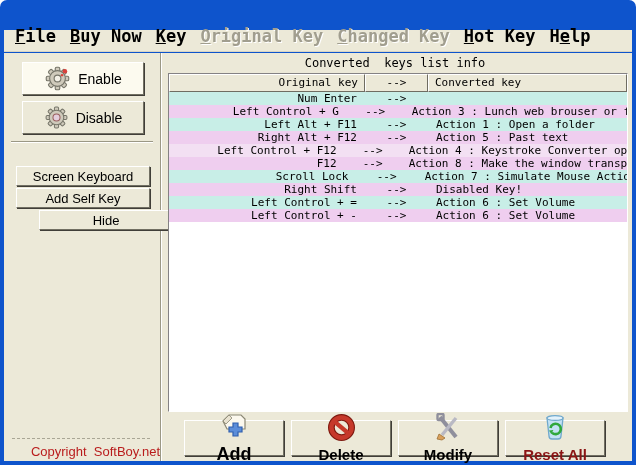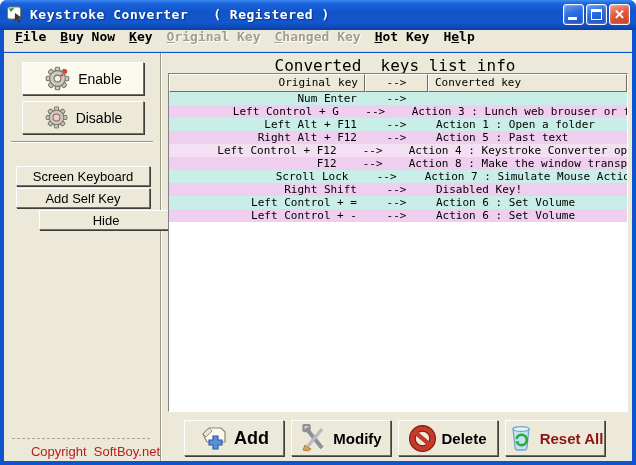--- a/index.html
+++ b/index.html
@@ -38,21 +38,21 @@
   .glyph-close { position:absolute; inset:0; color:#fff; font-weight:bold; font-size:13px; line-height:19px; text-align:center; font-family:"Liberation Sans",sans-serif; }
 
   
   .menubar {
     position:absolute; top:30px; left:4px; right:4px; height:22px;
     background:#ECE9D8; display:flex; align-items:center; padding-left:4px;
     border-bottom:1px solid #D9D5C3;
   }
   .menu-item {
     font-family:"DejaVu Sans Mono", monospace; font-weight:bold;
-    font-size:13px; color:#000; padding:2px 7px 11px 7px; white-space:pre;
+    font-size:17px; color:#000; padding:2px 7px 11px 7px; white-space:pre;
     cursor:default;
   }
   .menu-item .mn { text-decoration:underline; }
   .menu-item.disabled { color:#A19E8F; text-shadow:1px 1px 0 #FFFFFF; }
 
   
   .client { position:absolute; top:53px; left:4px; right:4px; bottom:4px; background:#ECE9D8; }
 
   
   .sidebar {
@@ -75,21 +75,21 @@
   .sep-dashed { position:absolute; left:8px; right:10px; top:385px; border-top:1px dashed #A9A695; }
   .copyright {
     position:absolute; left:0; right:0; top:391px; text-align:right;
     color:#b91c1c; font-size:13px; white-space:pre;margin-left:8px;
   }
 
   
   .main { position:absolute; left:158px; top:0; right:0; bottom:0; }
   .list-title {
     position:absolute; top:3px; left:0; right:4px; text-align:center;
-    font-family:"DejaVu Sans Mono", monospace; font-size:16px; color:#000; white-space:pre;
+    font-family:"DejaVu Sans Mono", monospace; font-size:12px; color:#000; white-space:pre;
   }
   .listbox {
     position:absolute; top:20px; left:6px; right:4px; height:339px;
     background:#FFFFFF;
     border:1px solid; border-color:#848284 #FFFFFF #FFFFFF #848284;
     overflow:hidden;
     display:flex; flex-direction:column;
   }
   .lheader { display:flex; height:18px; flex:0 0 auto; }
   .hcell {
@@ -108,51 +108,32 @@
   .row-pink-light { background:#F3E0F3; }
   .c-orig  { width:196px; text-align:right; padding-right:8px; white-space:pre; overflow:hidden; }
   .c-arrow { width:63px; text-align:center; white-space:pre; }
   .c-conv  { flex:1 1 auto; text-align:left; padding-left:8px; white-space:pre; overflow:hidden; }
 
   
   .action-bar {
     position:absolute; left:0; right:0; top:367px; height:36px;
     display:flex; gap:7px; padding-left:22px;
   }
-  .action-btn { width:100px; height:36px; gap:5px; font-weight:bold; font-size:15px; }
+  .action-btn { width:100px; height:36px; gap:5px; font-weight:bold; font-size:15px;flex-direction:column; }
   .action-btn.add { font-size:18px; }
   .action-btn .lbl { white-space:nowrap; }
   .action-btn.reset .lbl { color:#8B1414; }
 
   .icon-svg { flex:0 0 auto; display:block; }
 </style>
 </head>
 <body>
 
 <div class="win">
 
-  <div class="titlebar">
-    <svg class="app-icon" viewBox="0 0 19 19">
-      <rect x="1.5" y="2" width="13" height="12" rx="2" fill="#FDFDF6" stroke="#7E7C6C"></rect>
-      <path d="M2.5 3.5 L8.5 3 L5 7 Z" fill="#2E9E3C"></path>
-      <path d="M9 8 L16 13 L12.5 13.6 L14.5 17 L12.6 18 L10.8 14.6 L8.6 16.4 Z" fill="#3B3B33"></path>
-    </svg>
-    <div class="title-text">Keystroke Converter   ( Registered )</div>
-    <div class="winbtns">
-      <div class="winbtn">
-          <div class="glyph-min"></div>
-        </div>
-      <div class="winbtn">
-          <div class="glyph-max"></div>
-        </div>
-      <div class="winbtn close">
-          <div class="glyph-close">✕</div>
-        </div>
-    </div>
-  </div>
 
   <div class="menubar">
     <span class="menu-item"><span></span><span class="mn">F</span><span>ile</span></span>
     <span class="menu-item"><span></span><span class="mn">B</span><span>uy Now</span></span>
     <span class="menu-item"><span></span><span class="mn">K</span><span>ey</span></span>
     <span class="menu-item disabled"><span></span><span class="mn">O</span><span>riginal Key</span></span>
     <span class="menu-item disabled"><span></span><span class="mn">C</span><span>hanged Key</span></span>
     <span class="menu-item"><span></span><span class="mn">H</span><span>ot Key</span></span>
     <span class="menu-item"><span>H</span><span class="mn">e</span><span>lp</span></span>
   </div>
@@ -273,39 +254,39 @@
 
         <div class="btn3d action-btn add">
           <svg class="icon-svg" width="30" height="28" viewBox="0 0 30 28">
             <path d="M4 10 L10 4 H22 L26 8 V18 H8 Z" fill="#FBF8EE" stroke="#8A8774" stroke-width="1.2"></path>
             <path d="M4 10 L10 4 L13 7 L7 13 Z" fill="#E8E2D0" stroke="#8A8774" stroke-width="0.8"></path>
             <path d="M10 16 h4 v-4 h5 v4 h4 v5 h-4 v4 h-5 v-4 h-4 z" fill="#5B8DD9" stroke="#2F5FAE" stroke-width="1.2"></path>
           </svg>
           <span class="lbl">Add</span>
         </div>
 
+        <div class="btn3d action-btn delete">
+          <svg class="icon-svg" width="27" height="27" viewBox="0 0 24 24">
+            <circle cx="12" cy="12" r="9" fill="none" stroke="#7E1A10" stroke-width="6"></circle>
+            <circle cx="12" cy="12" r="9" fill="none" stroke="#C6392B" stroke-width="4"></circle>
+            <line x1="5.8" y1="6.8" x2="18.2" y2="17.2" stroke="#C6392B" stroke-width="4"></line>
+          </svg>
+          <span class="lbl">Delete</span>
+        </div>
+
         <div class="btn3d action-btn modify">
           <svg class="icon-svg" width="28" height="28" viewBox="0 0 28 28">
             <line x1="6" y1="4" x2="22" y2="24" stroke="#8F8F9C" stroke-width="4"></line>
             <rect x="3.5" y="1" width="6" height="6" rx="1" fill="none" stroke="#8F8F9C" stroke-width="2.4"></rect>
             <line x1="22" y1="5" x2="8" y2="22" stroke="#B9B9C4" stroke-width="3.4"></line>
             <path d="M5 21 L11 25 L8 27 L3 26 Z" fill="#D9A05B" stroke="#9C6F33" stroke-width="0.8"></path>
           </svg>
           <span class="lbl">Modify</span>
         </div>
 
-        <div class="btn3d action-btn delete">
-          <svg class="icon-svg" width="27" height="27" viewBox="0 0 24 24">
-            <circle cx="12" cy="12" r="9" fill="none" stroke="#7E1A10" stroke-width="6"></circle>
-            <circle cx="12" cy="12" r="9" fill="none" stroke="#C6392B" stroke-width="4"></circle>
-            <line x1="5.8" y1="6.8" x2="18.2" y2="17.2" stroke="#C6392B" stroke-width="4"></line>
-          </svg>
-          <span class="lbl">Delete</span>
-        </div>
-
         <div class="btn3d action-btn reset">
           <svg class="icon-svg" width="28" height="28" viewBox="0 0 28 28">
             <path d="M6 5 H22 L20 23 Q20 26 17 26 H11 Q8 26 8 23 Z" fill="#C3E2F4" stroke="#6FA8CC" stroke-width="1.3"></path>
             <ellipse cx="14" cy="5" rx="8" ry="2.4" fill="#E3F2FB" stroke="#6FA8CC" stroke-width="1.2"></ellipse>
             <path d="M9.5 15 a5.2 5.2 0 1 1 1.4 4.6" fill="none" stroke="#2FA83C" stroke-width="2.6"></path>
             <path d="M8 17.5 l4.4 -0.4 -2.2 4 z" fill="#2FA83C"></path>
           </svg>
           <span class="lbl">Reset All</span>
         </div>
 

